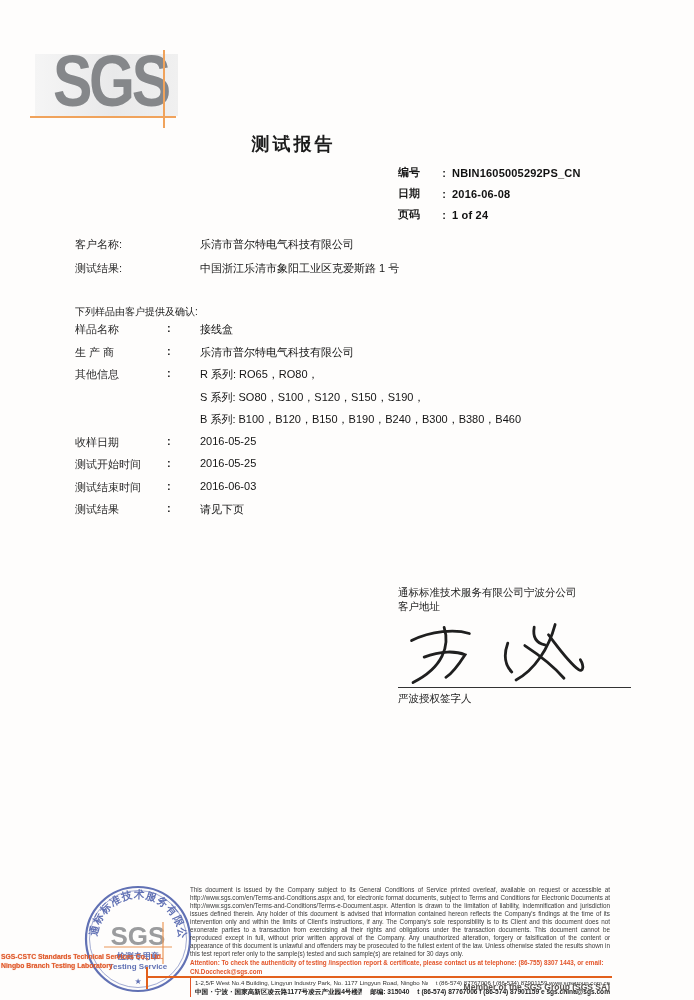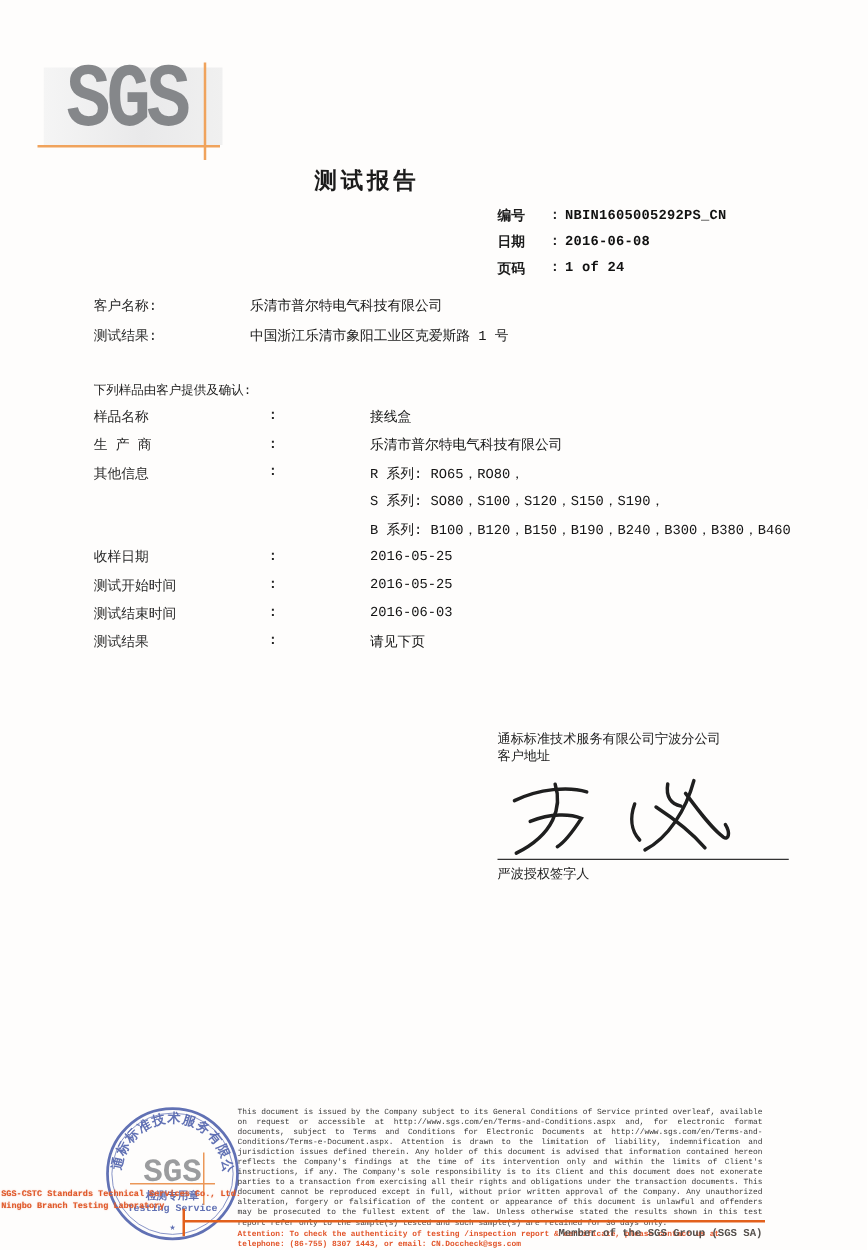--- a/index.html
+++ b/index.html
@@ -1,19 +1,19 @@
 <!DOCTYPE html>
 <html><head>
 <meta charset="utf-8">
 <style>
   html,body{margin:0;padding:0;background:#fff;}
   .page{
     position:relative;width:694px;height:1000px;margin:0 auto;
     background:#fefdfc;overflow:hidden;
-    font-family:Liberation Mono, monospace;color:#222;
+    font-family:Liberation Sans, sans-serif;color:#222;
   }
   
   .logo-wrap{position:absolute;left:35px;top:54px;width:143px;height:62px;
     background:linear-gradient(90deg,#f5f5f5 0%,#e9e9ea 55%,#f0f0f0 100%);}
   .logo-text{position:absolute;left:18px;top:-6px;font-size:72px;line-height:66px;
     font-weight:900;letter-spacing:-4px;color:#85878a;transform:scaleX(.82);transform-origin:left top;}
   .logo-hline{position:absolute;left:30px;top:116px;width:146px;height:2px;background:#f0a35c;}
   .logo-vline{position:absolute;left:163px;top:50px;width:2px;height:78px;background:#f0a35c;}
   
   .report-title{position:absolute;left:0;top:132px;width:587px;text-align:center;
@@ -24,21 +24,21 @@
   .meta-colon{width:16px;font-weight:bold;text-align:center;}
   .meta-value{font-weight:bold;color:#111;letter-spacing:.2px;}
   
   .client-block{position:absolute;left:75px;top:232px;font-size:11px;}
   .client-row{display:flex;height:24px;align-items:center;}
   .client-label{width:125px;color:#2a2a2a;}
   .client-value{color:#161616;}
   
   .intro-line{position:absolute;left:75px;top:305px;font-size:10px;color:#1d1d1d;}
   .sample-block{position:absolute;left:75px;top:322px;font-size:11px;}
-  .sample-row{display:flex;height:22.5px;align-items:center;gap:48px;}
+  .sample-row{display:flex;height:22.5px;align-items:flex-start;}
   .sample-label{width:92px;color:#2a2a2a;}
   .sample-colon{width:33px;font-weight:bold;}
   .sample-value{color:#141414;}
   
   .sig-block{position:absolute;left:398px;top:585px;width:233px;font-size:10.5px;color:#222;}
   .sig-company{line-height:14px;}
   .sig-auth{line-height:14px;}
   .sig-art{display:block;margin:4px 0 0 0;}
   .sig-rule{border-top:1.5px solid #333;margin-top:2px;}
   .sig-names{display:flex;justify-content:flex-start;margin-top:4px;}

